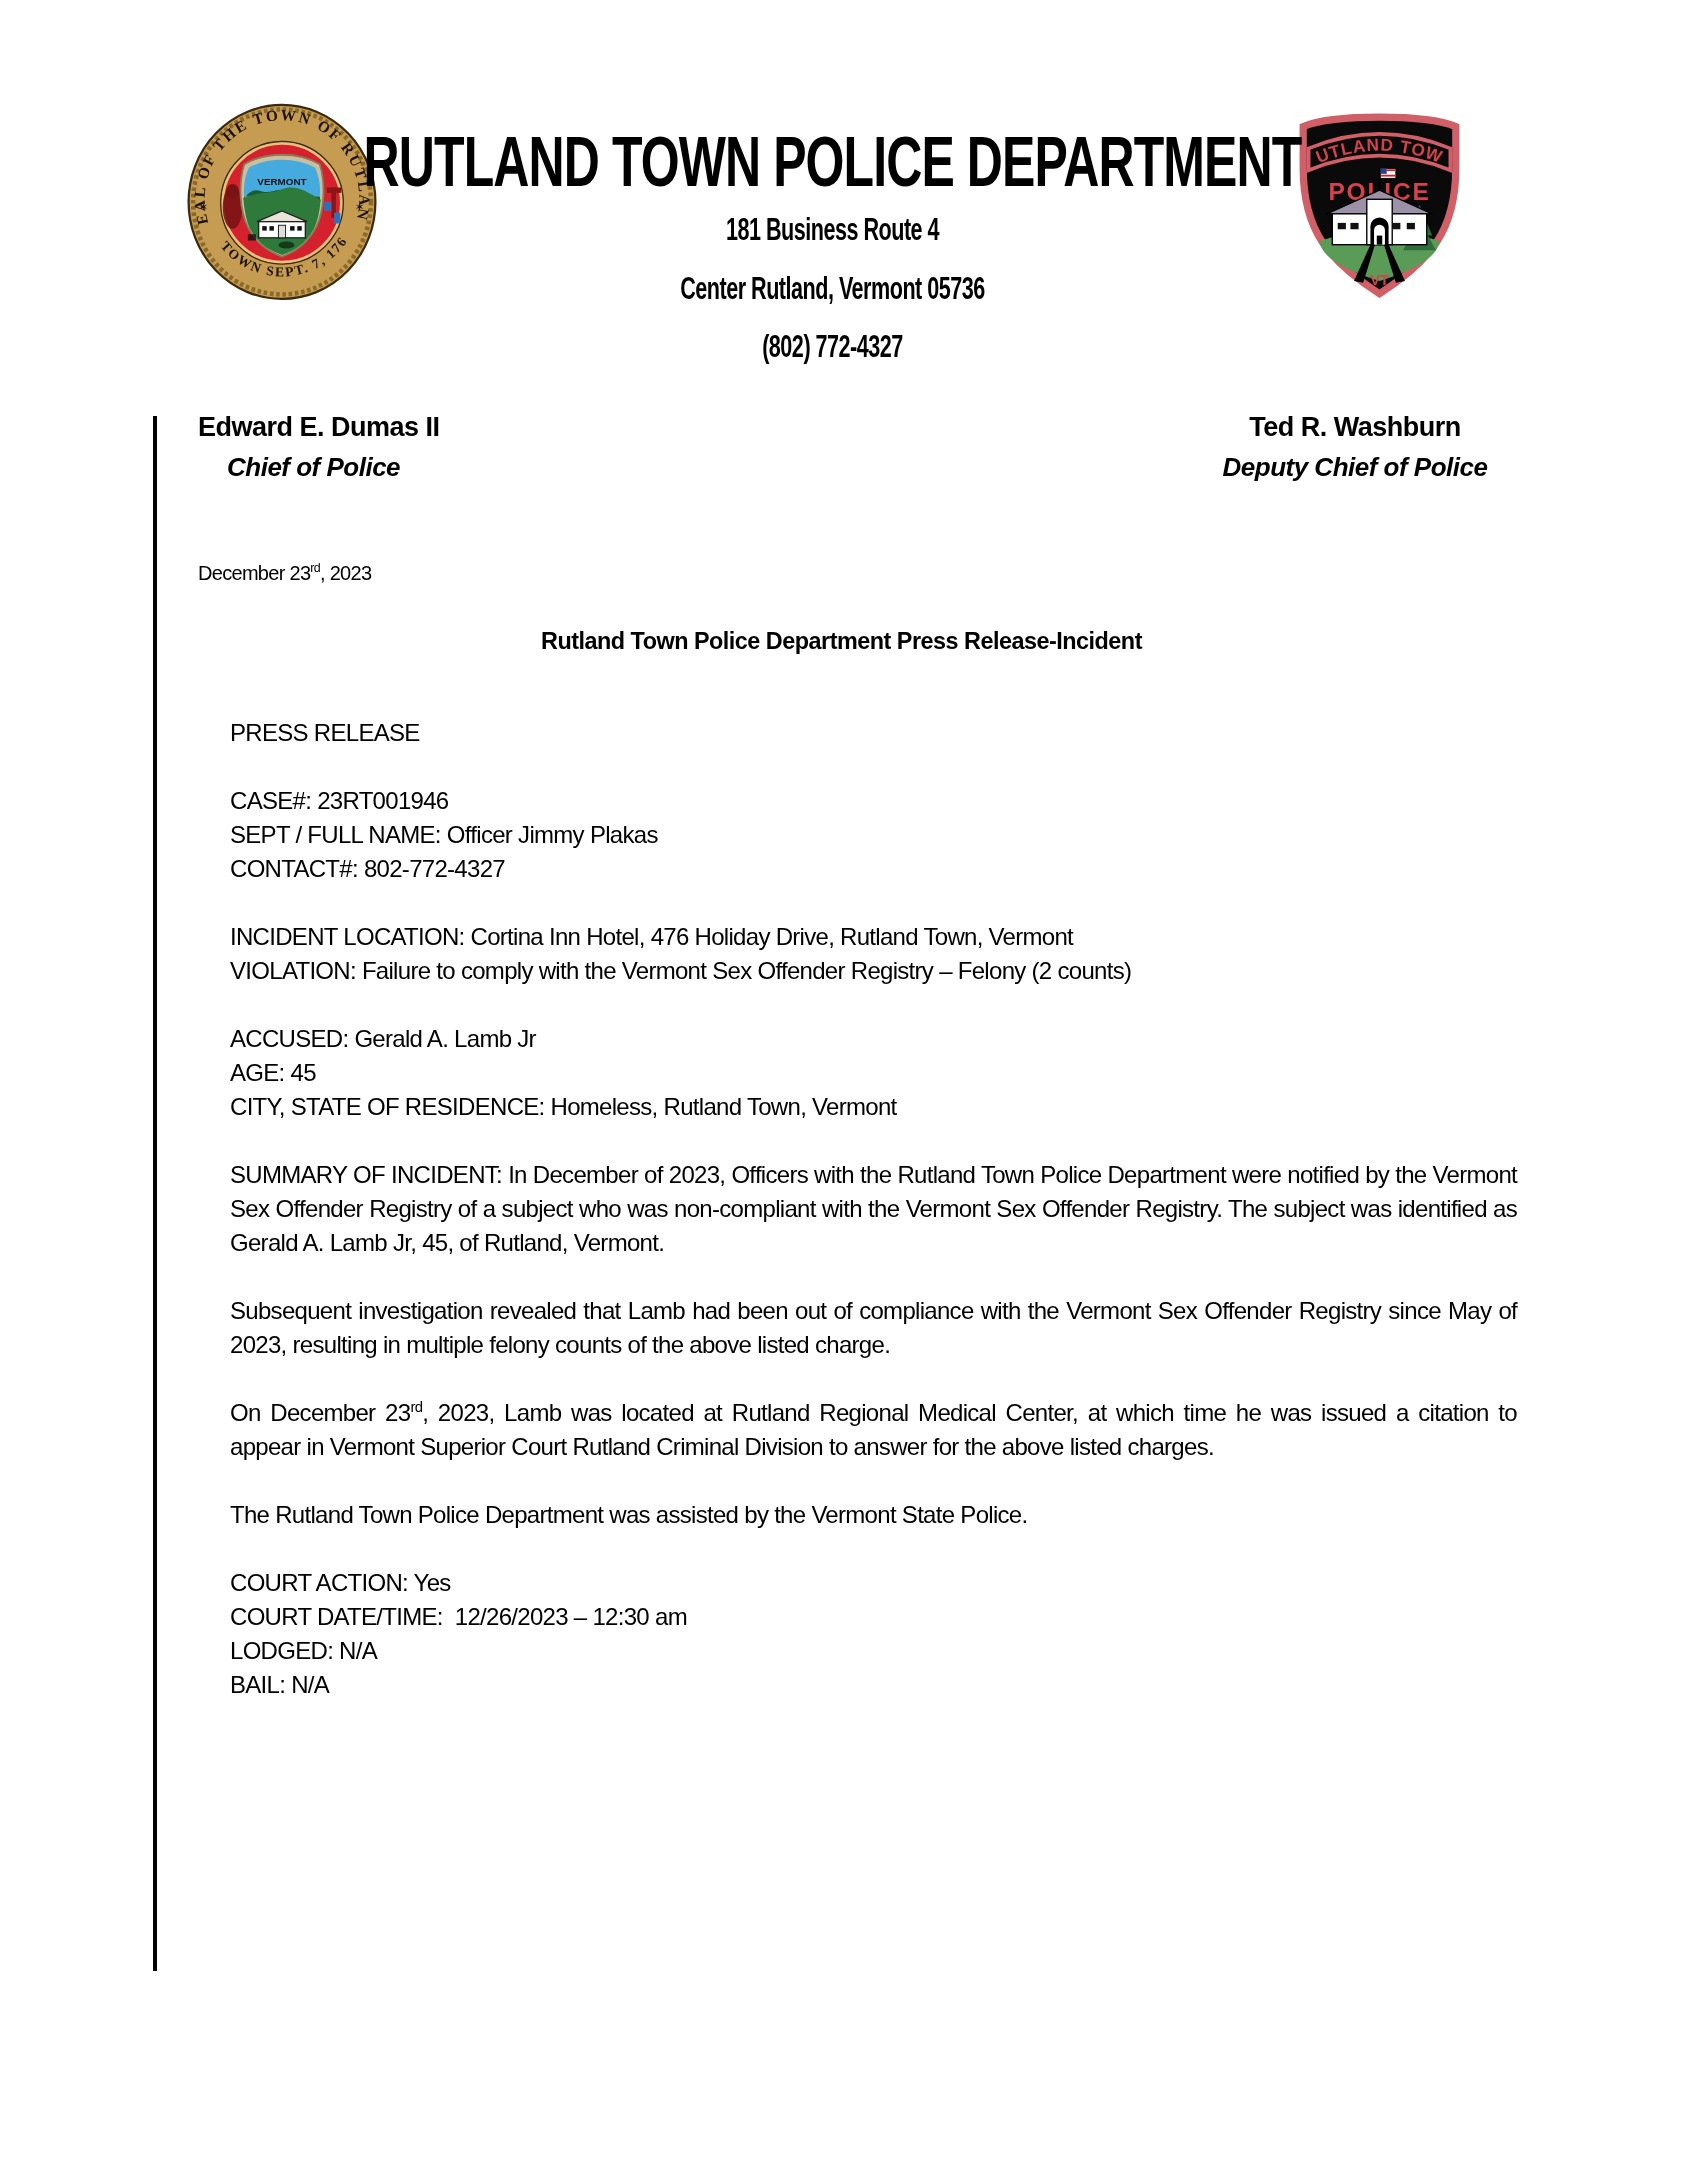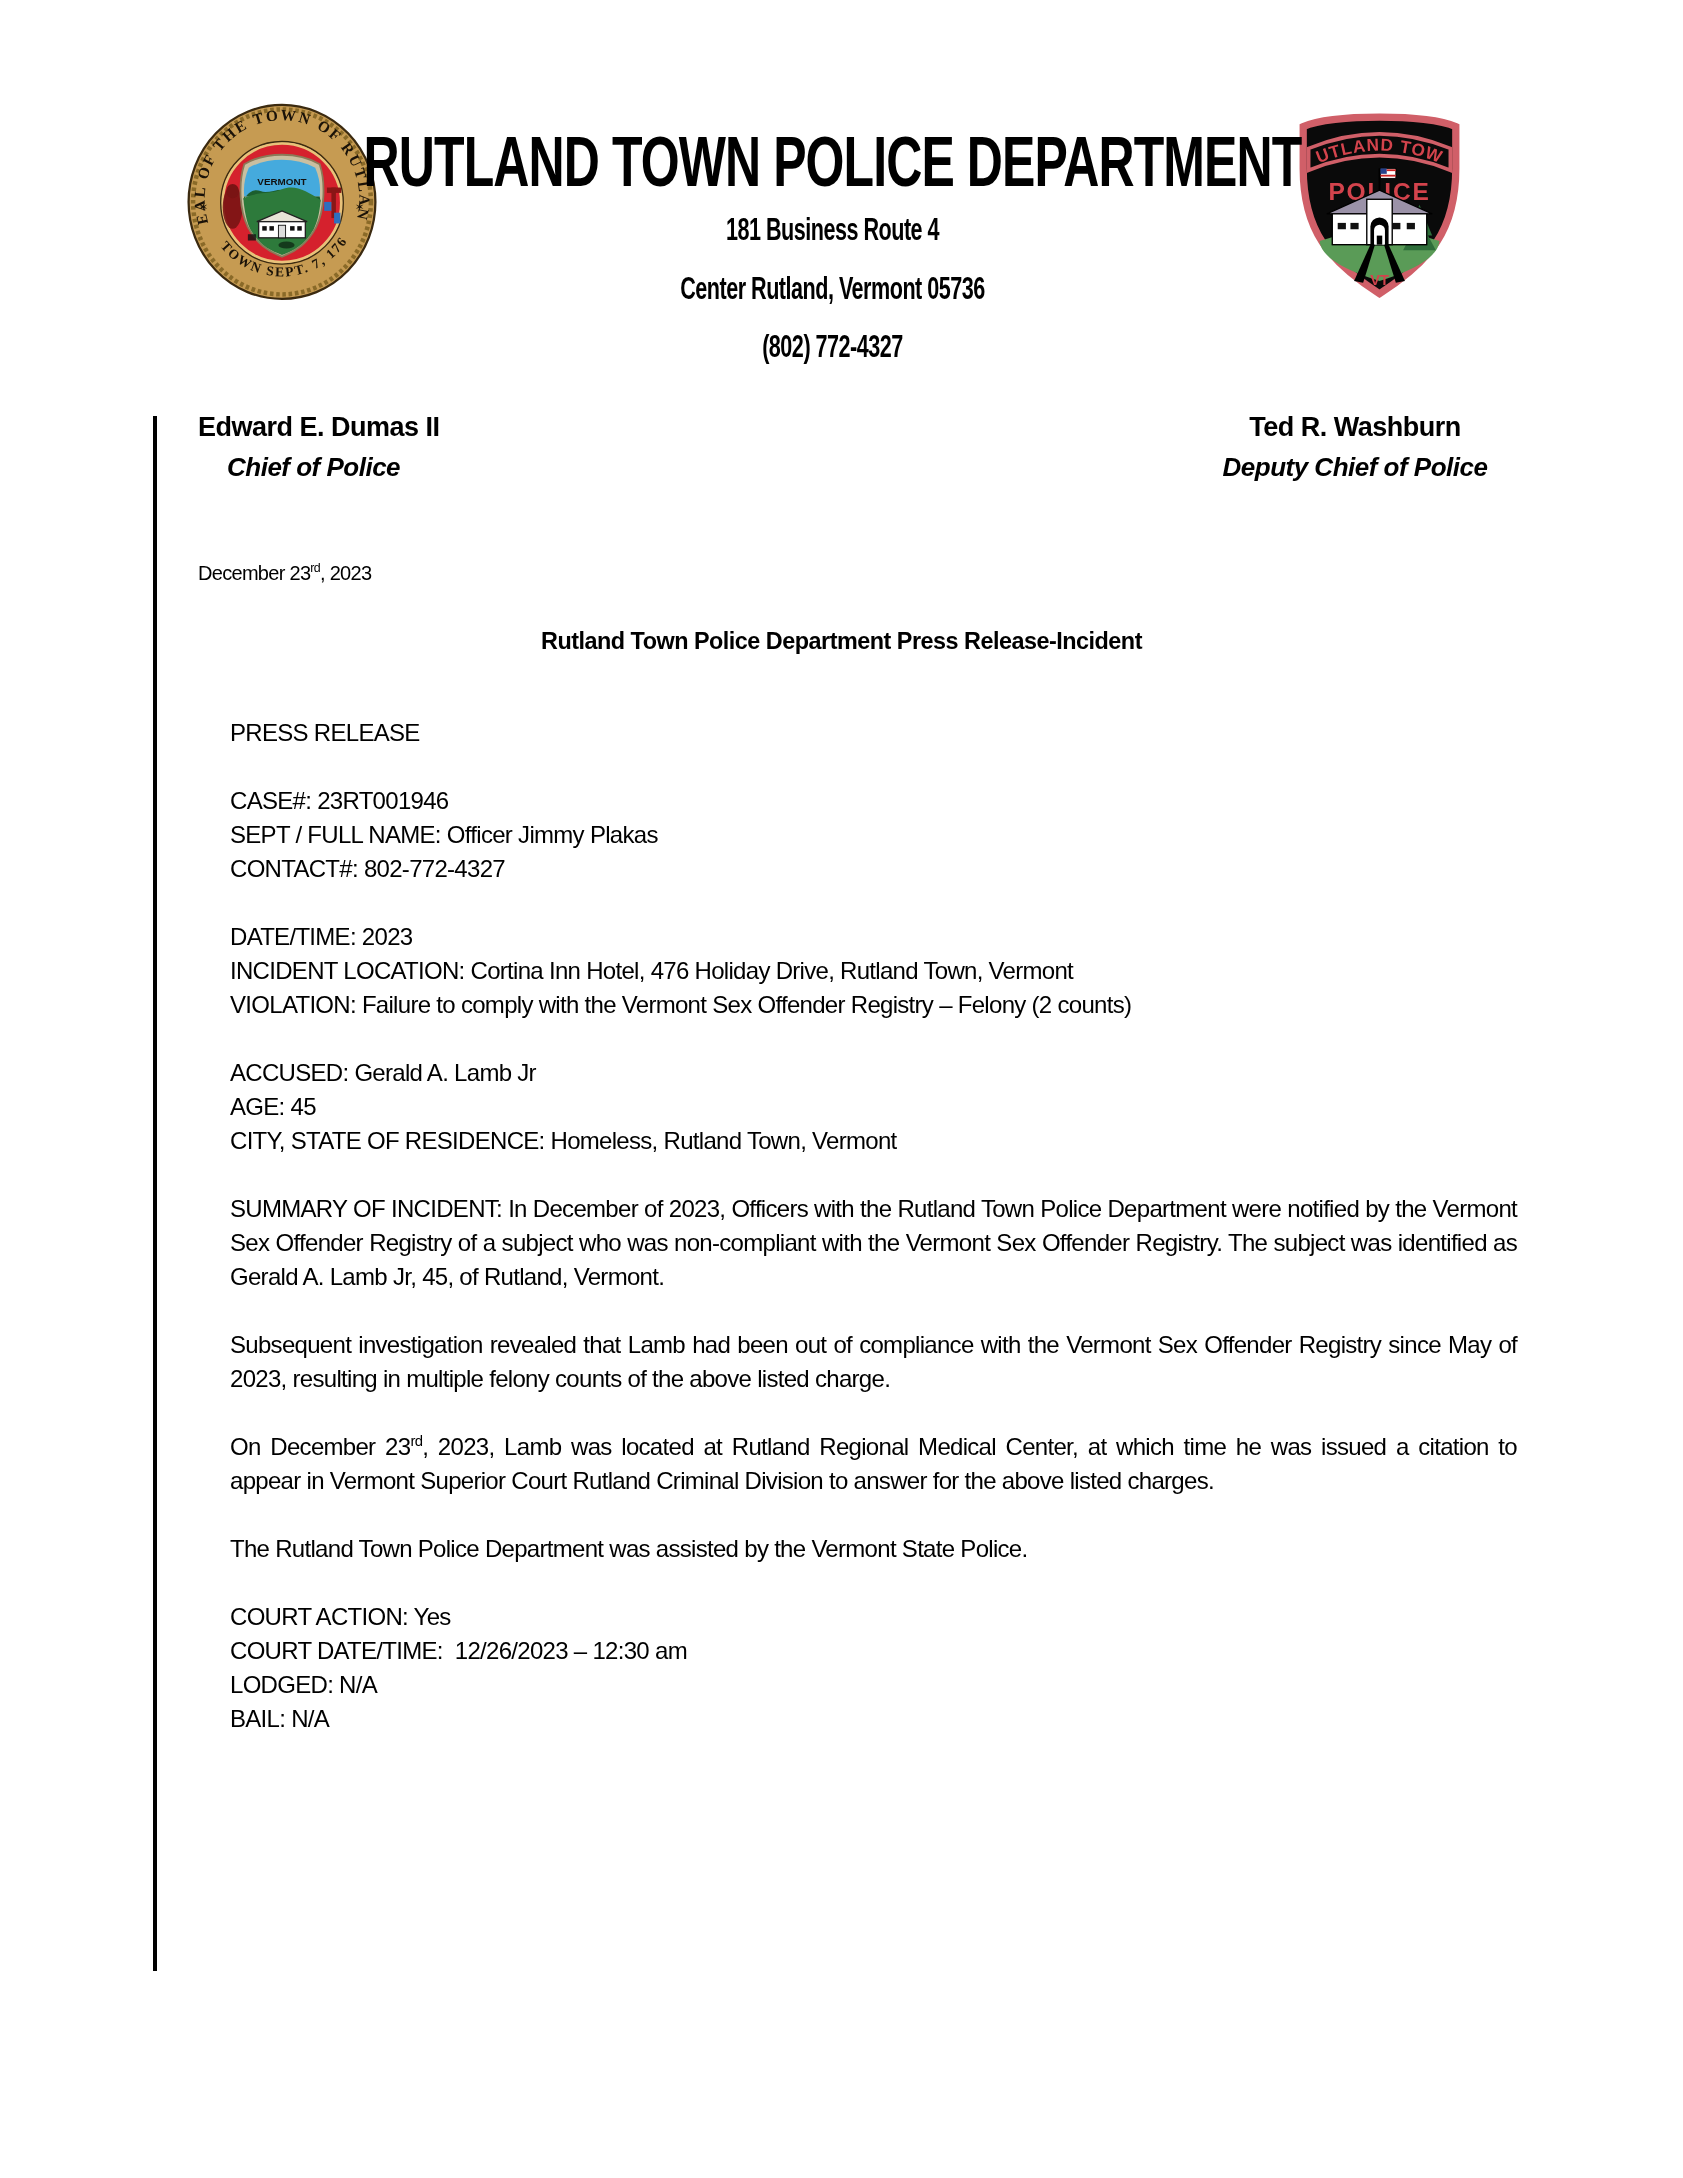--- a/index.html
+++ b/index.html
@@ -170,21 +170,20 @@
 
   <div class="doc-heading">Rutland Town Police Department Press Release-Incident</div>
 
   <div class="body-block">
     <div class="line">PRESS RELEASE</div>
     <div class="gap"></div>
     <div class="line">CASE#: 23RT001946</div>
     <div class="line">SEPT / FULL NAME: Officer Jimmy Plakas</div>
     <div class="line">CONTACT#: 802-772-4327</div>
     <div class="gap"></div>
-    <div class="line">DATE/TIME: 2023</div>
     <div class="line">INCIDENT LOCATION: Cortina Inn Hotel, 476 Holiday Drive, Rutland Town, Vermont</div>
     <div class="line">VIOLATION: Failure to comply with the Vermont Sex Offender Registry – Felony (2 counts)</div>
     <div class="gap"></div>
     <div class="line">ACCUSED: Gerald A. Lamb Jr</div>
     <div class="line">AGE: 45</div>
     <div class="line">CITY, STATE OF RESIDENCE: Homeless, Rutland Town, Vermont</div>
     <div class="gap"></div>
     <p class="para">SUMMARY OF INCIDENT: In December of 2023, Officers with the Rutland Town Police Department were notified by the Vermont Sex Offender Registry of a subject who was non-compliant with the Vermont Sex Offender Registry. The subject was identified as Gerald A. Lamb Jr, 45, of Rutland, Vermont.</p>
     <div class="gap"></div>
     <p class="para">Subsequent investigation revealed that Lamb had been out of compliance with the Vermont Sex Offender Registry since May of 2023, resulting in multiple felony counts of the above listed charge.</p>

